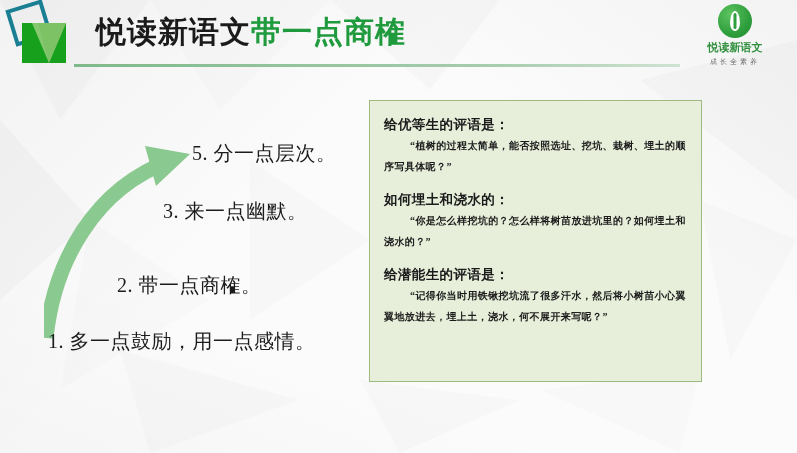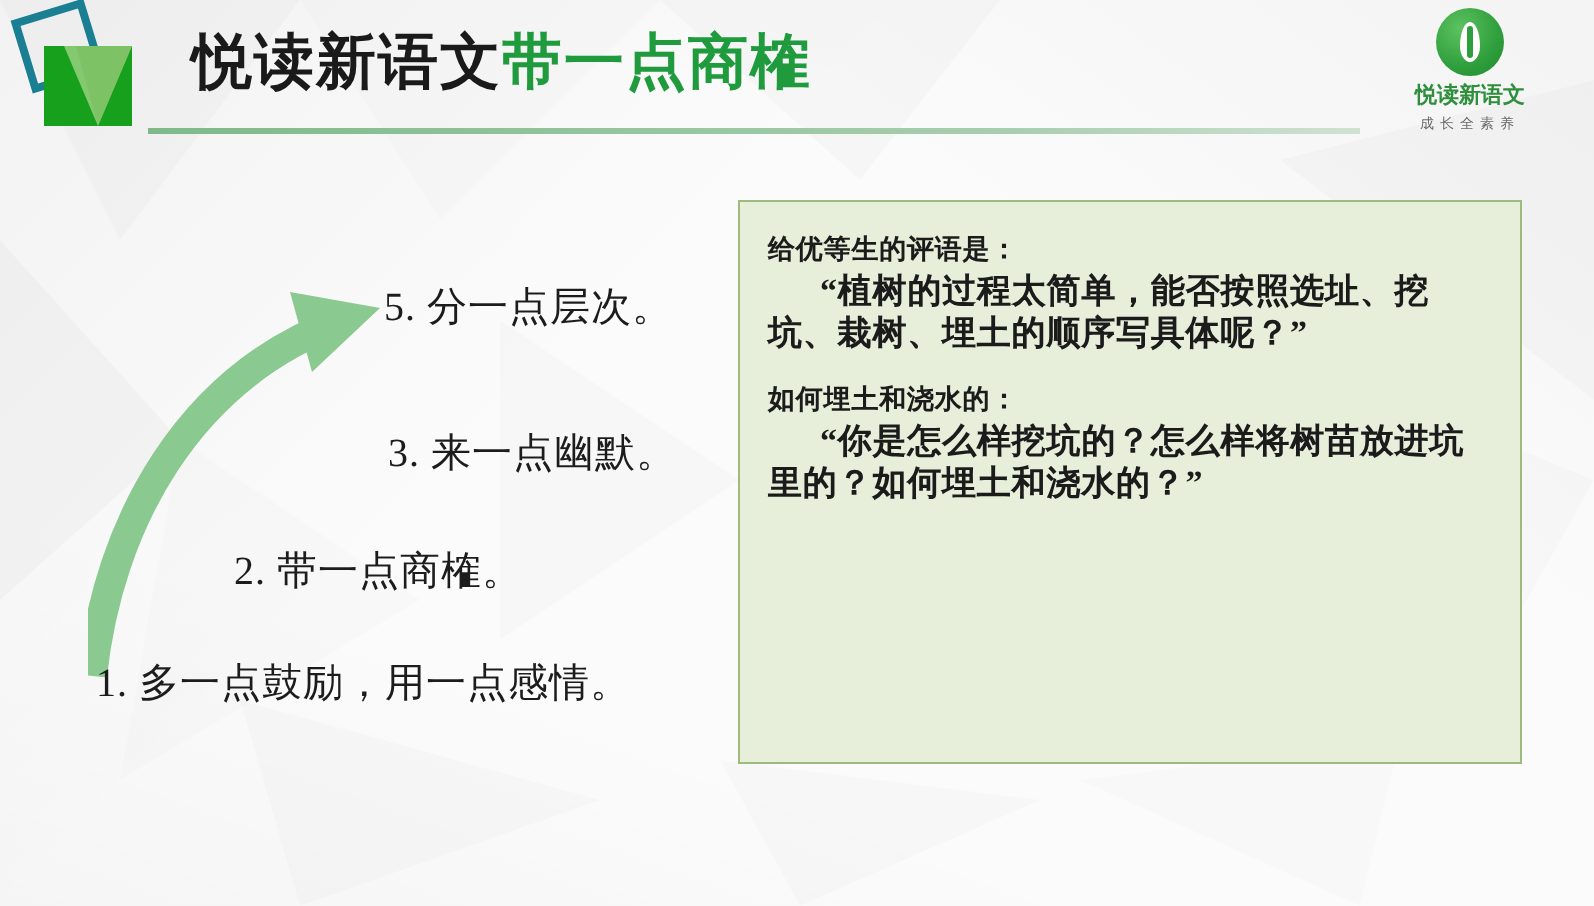--- a/index.html
+++ b/index.html
@@ -151,58 +151,58 @@
   
   .list-line {
     position: absolute;
     font-family: "Liberation Serif", "DejaVu Serif", serif;
     font-size: 20px;
     color: #1c1c1c;
     white-space: nowrap;
     letter-spacing: 0.5px;
   }
   #list-item-4 { left: 192px; top: 140px; }
-  #list-item-3 { left: 163px; top: 213px; margin-left: 31px; }
+  #list-item-3 { left: 163px; top: 198px; }
   #list-item-2 { left: 117px; top: 272px; text-align: center; }
   #list-item-1 { left: 48px;  top: 328px; }
 
   
   #growth-arrow {
     position: absolute;
     left: 44px;
     top: 142px;
     width: 160px;
     height: 200px;
   }
 
   
   #comment-box {
     position: absolute;
     left: 369px;
     top: 100px;
-    width: 392px;
+    width: 333px;
     height: 282px;
     background: #e7eeda;
     border: 1px solid #9dbb7e;
     box-sizing: border-box;
     padding: 14px 14px 0 14px;
   }
   .comment-block { margin-bottom: 13px; }
   .comment-head {
     font-family: "Liberation Serif", "DejaVu Serif", serif;
     font-weight: 700;
     font-size: 13.5px;
     color: #1b1b1b;
     line-height: 20px;
     letter-spacing: 0.4px;
   }
   .comment-body {
     font-family: "Liberation Serif", "DejaVu Serif", serif;
     font-weight: 700;
-    font-size: 17px;
+    font-size: 10px;
     color: #1b1b1b;
     line-height: 21px;
     letter-spacing: 0.4px;
     text-indent: 26px;
   }
 
   
   #footer {
     position: absolute;
     left: 0;
@@ -269,20 +269,24 @@
     <div class="comment-block">
       <div class="comment-head">给优等生的评语是：</div>
       <div class="comment-body">“植树的过程太简单，能否按照选址、挖坑、栽树、埋土的顺序写具体呢？”</div>
     </div>
 
     <div class="comment-block">
       <div class="comment-head">如何埋土和浇水的：</div>
       <div class="comment-body">“你是怎么样挖坑的？怎么样将树苗放进坑里的？如何埋土和浇水的？”</div>
     </div>
 
+    <div class="comment-block">
+      <div class="comment-head">给潜能生的评语是：</div>
+      <div class="comment-body">“记得你当时用铁锹挖坑流了很多汗水，然后将小树苗小心翼翼地放进去，埋上土，浇水，何不展开来写呢？”</div>
+    </div>
 
   </div>
 
   <div id="footer">
     
     
     
     
     
   </div>

